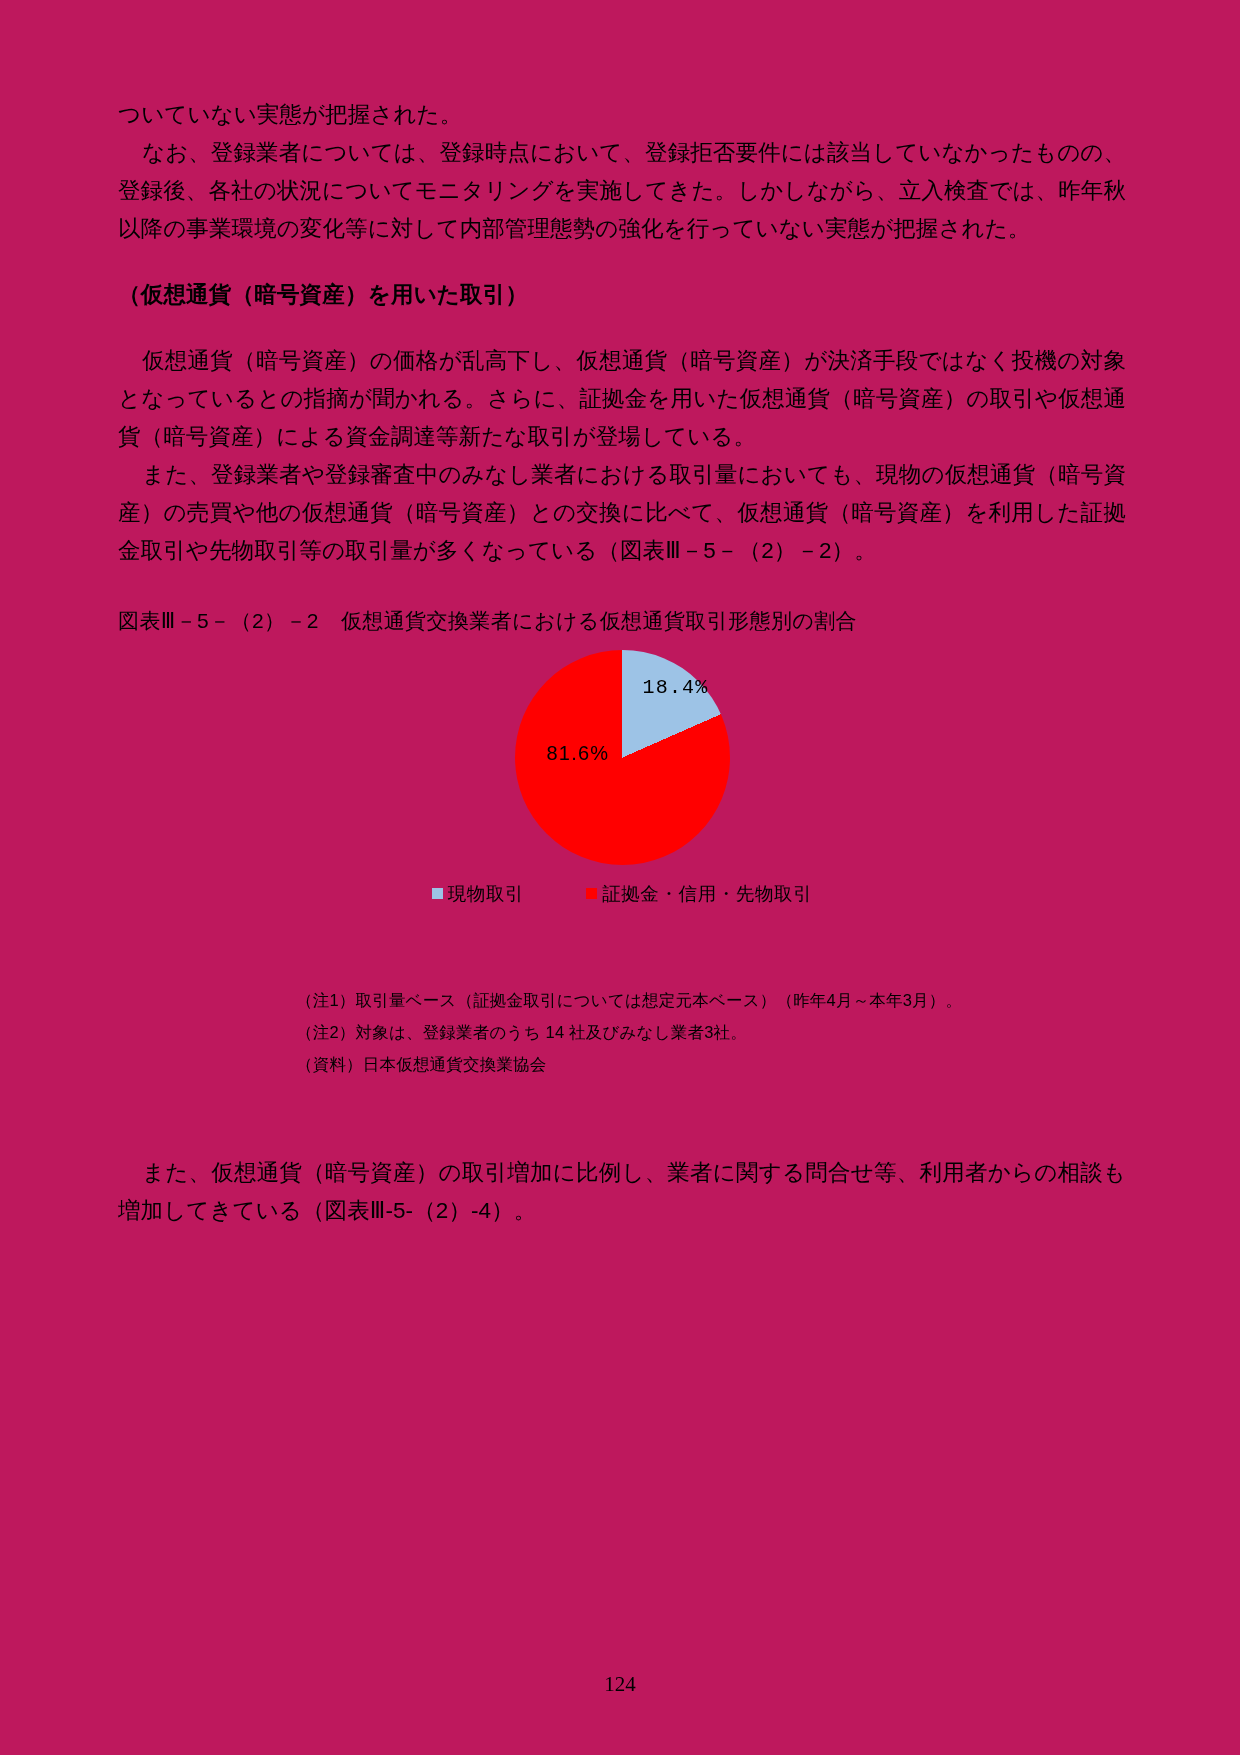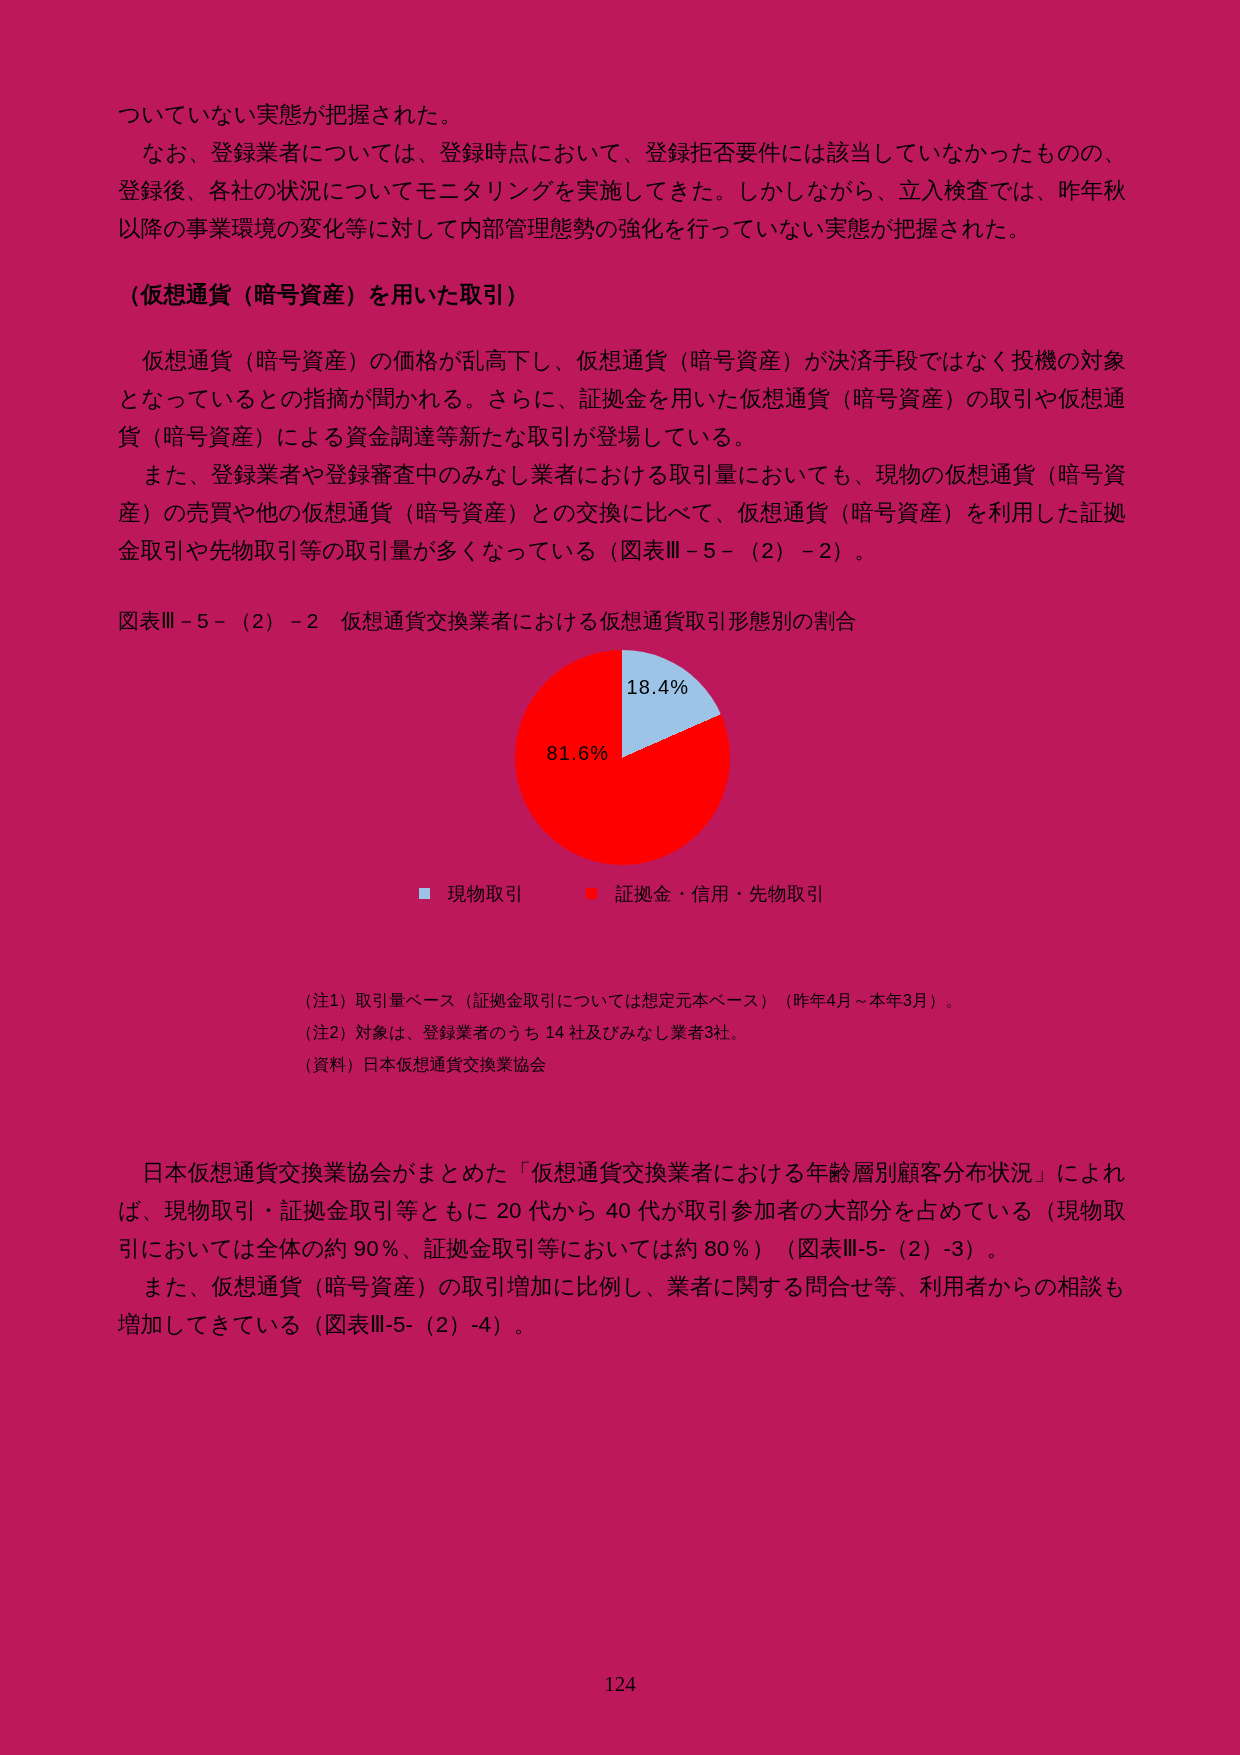--- a/index.html
+++ b/index.html
@@ -80,36 +80,36 @@
     height: 215px;
     border-radius: 50%;
   }
   .pie-label {
     position: absolute;
     font-size: 20px;
     letter-spacing: 1.2px;
     color: #000;
     white-space: nowrap;
   }
-  .pie-label.blue-lab { top: 26px; left: 112px; }
+  .pie-label.blue-lab { top: 26px; left: 128px; font-family: Liberation Mono, monospace; }
   .pie-label.red-lab  { top: 92px; left: 32px; text-align: center; }
 
   .legend {
     display: flex;
     justify-content: center;
     align-items: center;
     gap: 62px;
     margin-top: 16px;
     font-size: 18.5px;
     letter-spacing: 0.6px;
   }
   .legend-item {
     display: flex;
     align-items: center;
-    gap: 18px;
+    gap: 5px;
     white-space: nowrap;
   }
   .swatch {
     display: inline-block;
     width: 11px;
     height: 11px;
   }
 
   .fig-notes {
     margin-top: 34px;
@@ -180,18 +180,17 @@
         <div class="note">（注2）対象は、登録業者のうち 14 社及びみなし業者3社。</div>
         <div class="note">（資料）日本仮想通貨交換業協会</div>
       </div>
     </div>
 
     <div class="block-gap-lg"></div>
 
 
     <div class="block-gap"></div>
 
-    <p class="para indent">日本仮想通貨交換業協会がまとめた「仮想通貨交換業者における年齢層別顧客分布状況」によれば、現物取引・証拠金取引等ともに 20 代から 40 代が取引参加者の大部分を占めている（現物取引においては全体の約 90％、証拠金取引等においては約 80％）（図表Ⅲ-5-（2）-3）。</p>
     <p class="para indent">また、仮想通貨（暗号資産）の取引増加に比例し、業者に関する問合せ等、利用者からの相談も増加してきている（図表Ⅲ-5-（2）-4）。</p>
   </div>
 
   <div class="page-number">124</div>
 </div>
 
 </body></html>

